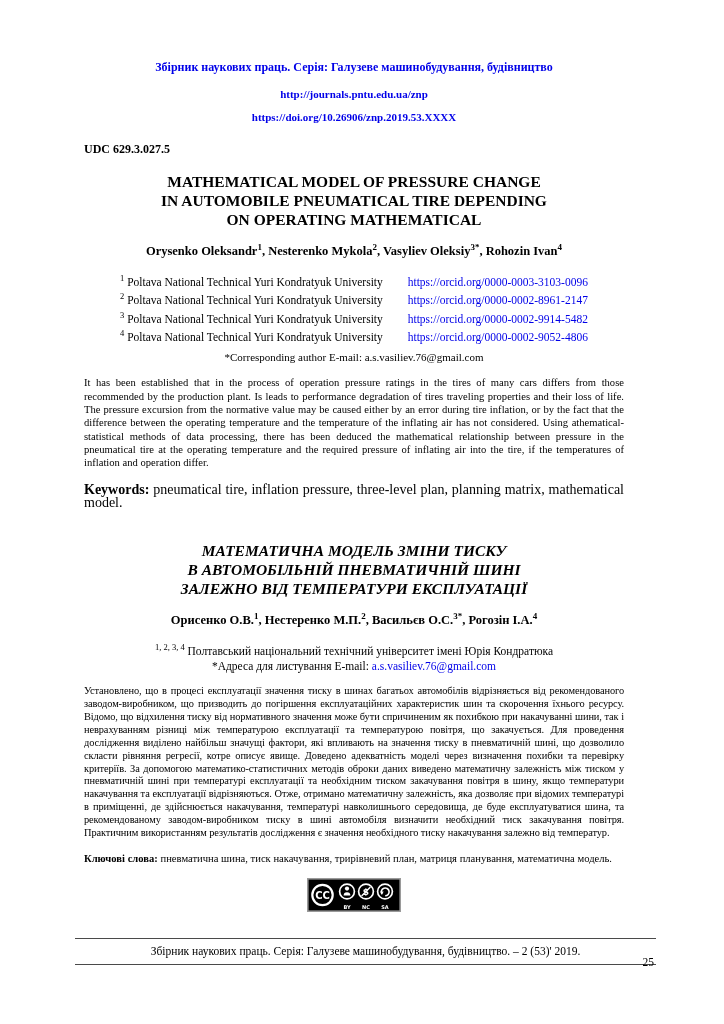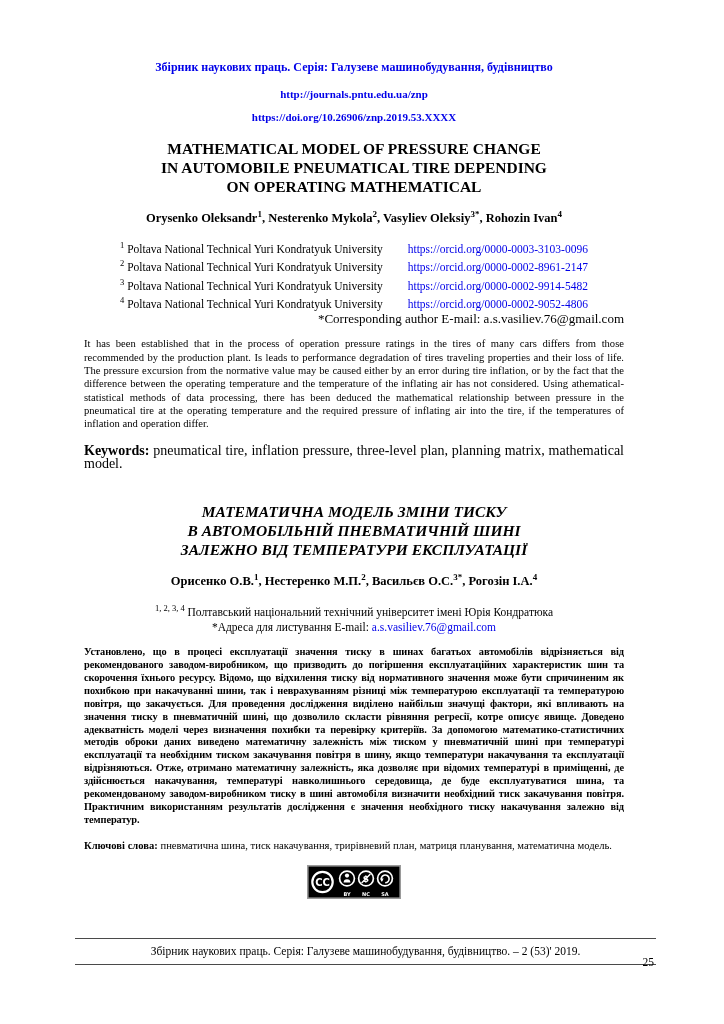--- a/index.html
+++ b/index.html
@@ -27,34 +27,34 @@
   .udc { font-size: 12px; font-weight: bold; margin-top: 18px; line-height: 15px; }
 
   .article-title { margin-top: 15px; font-size: 15.5px; font-weight: bold; line-height: 19px; }
 
   .authors-line { margin-top: 10px; font-size: 12.5px; font-weight: bold; line-height: 16px; font-family: Liberation Serif, serif; }
   .authors-line sup { font-size: 9px; }
 
   .affiliations { margin-top: 12px; font-size: 11.5px; line-height: 14.5px; }
   .aff-row sup { font-size: 8.5px; }
   .aff-row .aff-link { margin-left: 22px; }
-  .corresponding { font-size: 13px; line-height: 15px; margin-top: 0; text-align: right; }
+  .corresponding { font-size: 11px; line-height: 15px; margin-top: 6px; }
 
   .abstract {
     margin: 11px 0 0 0;
     font-size: 10.6px; line-height: 13.3px;
     text-align: justify;
   }
   .keywords { margin: 13px 0 0 0; font-size: 14px; line-height: 13.3px; text-align: justify; }
   .keywords .kw-label { font-weight: bold; }
 
   .uk-block { margin-top: 32px; }
   .uk-affiliation { margin-top: 12px; font-size: 11.5px; line-height: 15px; }
   .uk-affiliation sup { font-size: 8.5px; }
-  .uk-abstract { margin-top: 11px; font-size: 10.4px; line-height: 12.9px; text-align: justify; letter-spacing: -0.1px; font-weight: bold; }
+  .uk-abstract { margin-top: 11px; font-size: 10.4px; line-height: 12.9px; text-align: justify; letter-spacing: -0.1px; }
   .uk-keywords { margin-top: 12px; font-size: 10.6px; }
 
   .cc-badge-wrap { margin-top: 13px; text-align: center; }
   .cc-badge { display: inline-block; }
 
   .footer {
     position: absolute;
     left: 75px; right: 52px; top: 938px;
     border-top: 1.6px solid #4a4a4a;
     border-bottom: 1.6px solid #4a4a4a;
@@ -69,20 +69,21 @@
 <div class="page">
 
   <header>
     <div class="journal-line uk center blue">Збірник наукових праць. Серія: Галузеве машинобудування, будівництво</div>
     <div class="center">
       <a class="journal-link">http://journals.pntu.edu.ua/znp</a>
       <a class="journal-link">https://doi.org/10.26906/znp.2019.53.XXXX</a>
     </div>
   </header>
 
+  <div class="udc">UDC 629.3.027.5</div>
 
   <section>
     <h1 class="article-title center" style="margin:15px 0 0 0;">
       <div>MATHEMATICAL MODEL OF PRESSURE CHANGE</div>
       <div>IN AUTOMOBILE PNEUMATICAL TIRE DEPENDING</div>
       <div>ON OPERATING MATHEMATICAL</div>
     </h1>
 
     <div class="authors-line center">
       <span><span>Orysenko Oleksandr</span><sup>1</sup><span>, </span></span><span><span>Nesterenko Mykola</span><sup>2</sup><span>, </span></span><span><span>Vasyliev Oleksiy</span><sup>3*</sup><span>, </span></span><span><span>Rohozin Ivan</span><sup>4</sup><span></span></span>

